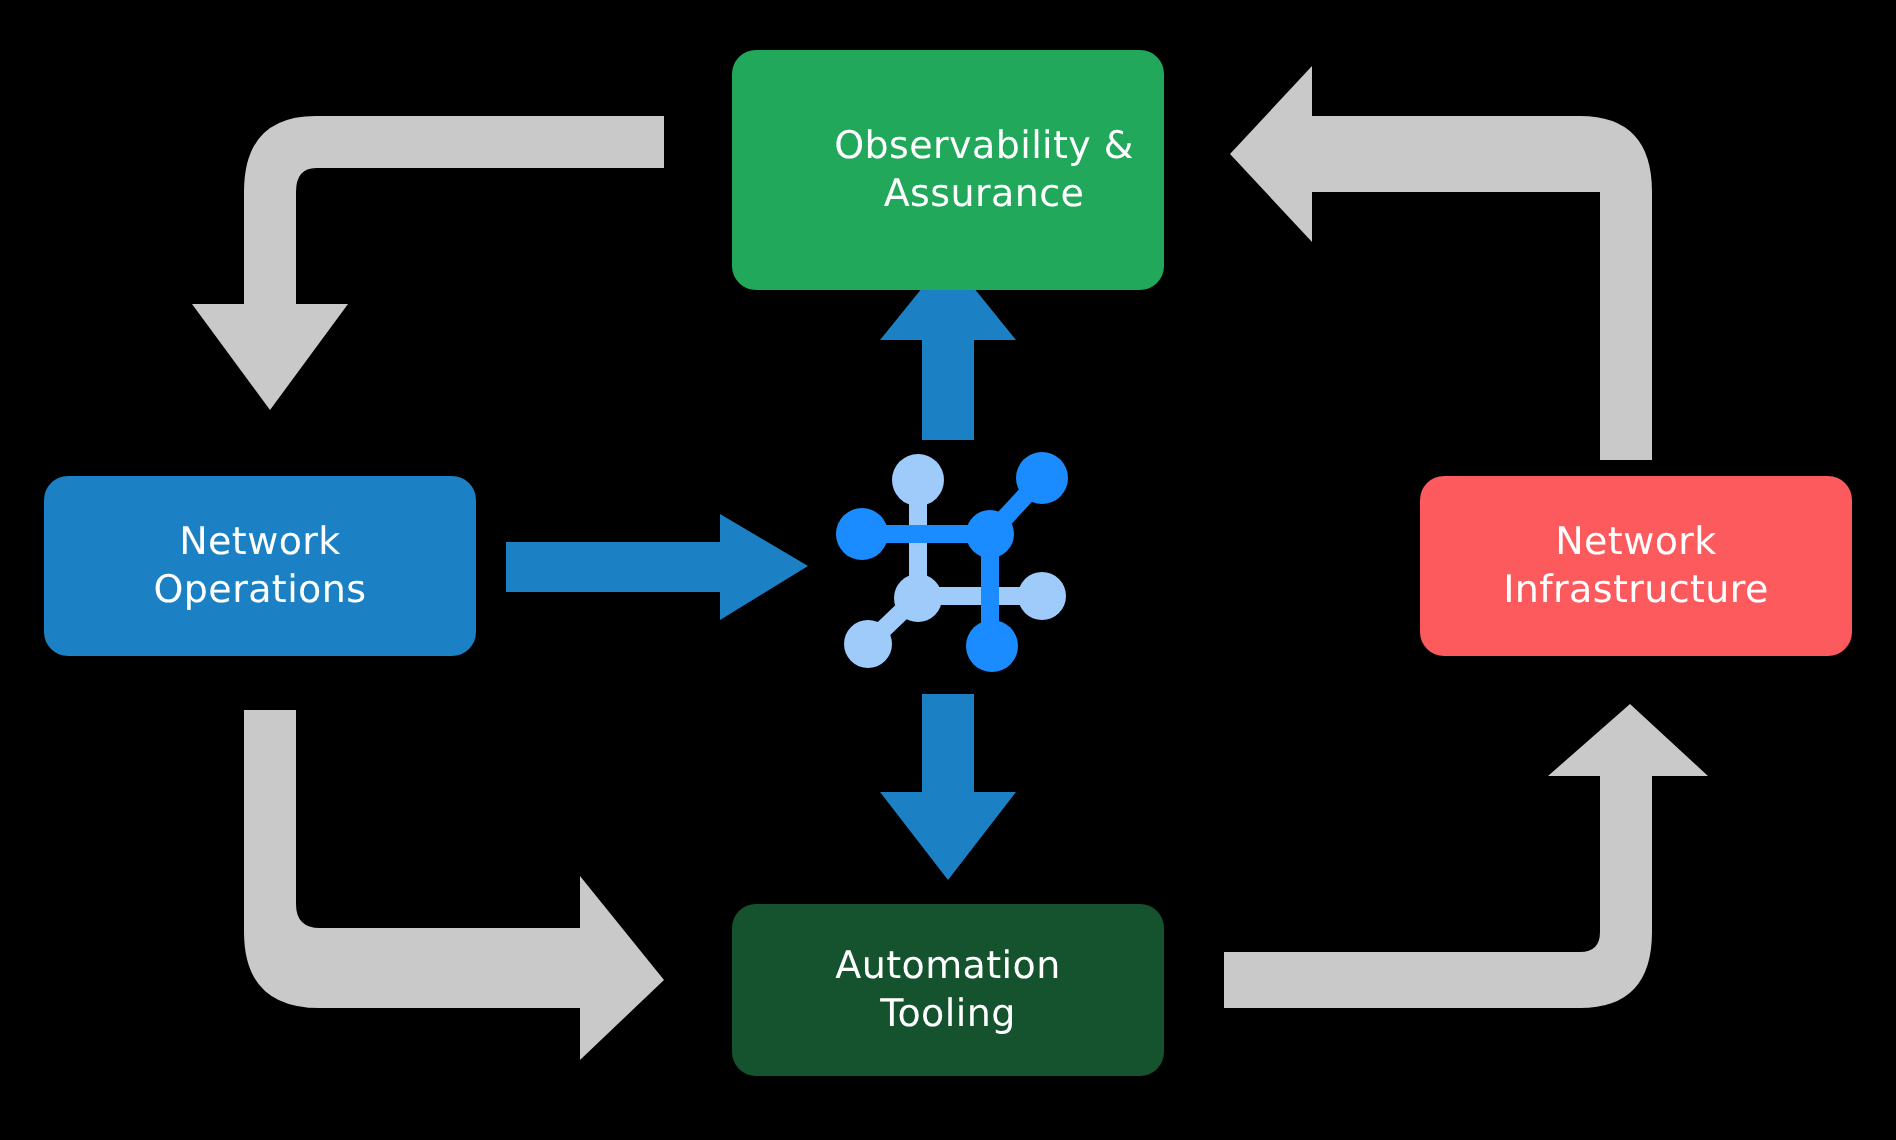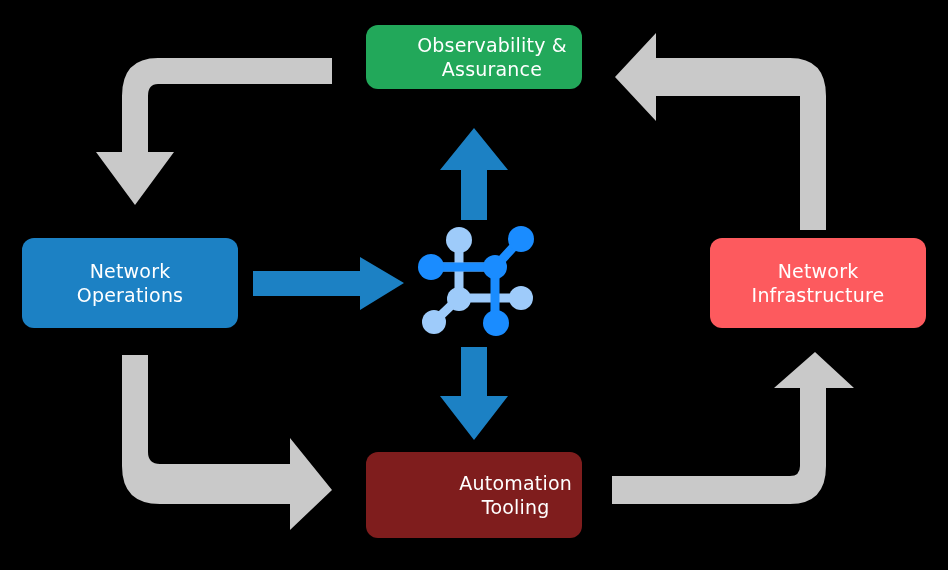--- a/index.html
+++ b/index.html
@@ -36,21 +36,21 @@
     line-height: 1.28;
     font-weight: 400;
     letter-spacing: 0.2px;
     box-sizing: border-box;
     padding: 6px 10px;
   }
   .node-label {
     display: block;
     white-space: pre-line;
   }
-  #box-observability { left: 366px; top: 25px;  width: 216px; height: 64px; padding-left: 46px; }
+  #box-observability { left: 366px; top: 25px;  width: 216px; height: 120px; padding-left: 46px; }
   #box-operations    { left: 22px;  top: 238px; width: 216px; height: 90px; }
   #box-infrastructure{ left: 710px; top: 238px; width: 216px; height: 90px; }
   #box-automation    { left: 366px; top: 452px; width: 216px; height: 86px; }
 </style>
 </head>
 <body>
 
 <div id="canvas">
 
   <svg id="flow-svg" viewBox="0 0 948 570" xmlns="http://www.w3.org/2000/svg">
@@ -167,18 +167,18 @@
   <div class="node-box" id="box-operations" style="background:#1c81c4;">
     <span class="node-label">Network
 Operations</span>
   </div>
 
   <div class="node-box" id="box-infrastructure" style="background:#fd5a5e;">
     <span class="node-label">Network
 Infrastructure</span>
   </div>
 
-  <div class="node-box" id="box-automation" style="background:#7f1d1d;justify-content:flex-end;">
+  <div class="node-box" id="box-automation" style="background:#14532d;">
     <span class="node-label">Automation
 Tooling</span>
   </div>
 
 </div>
 
 </body></html>

